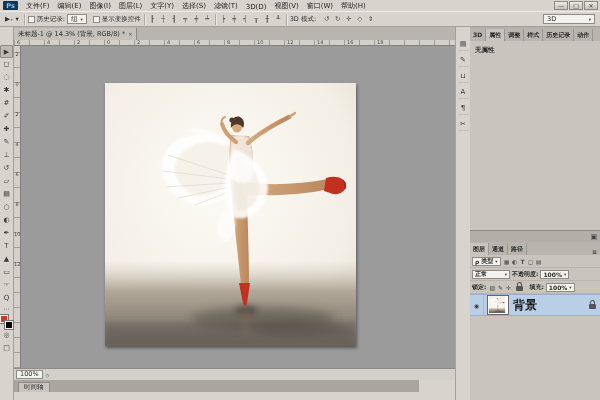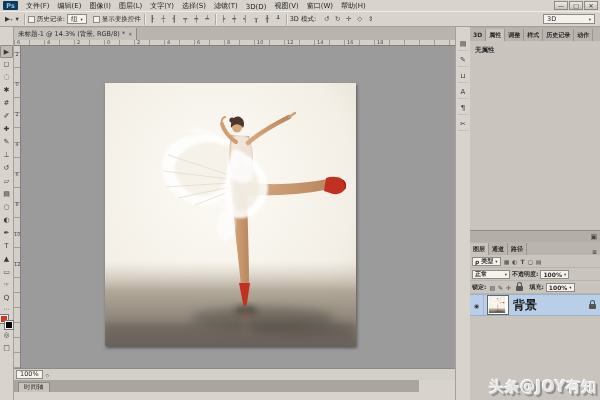--- a/index.html
+++ b/index.html
@@ -404,14 +404,13 @@
         <span class="eyecell">◉</span>
         <span class="thumb"><svg viewBox="0 0 251 263" width="18" height="17">
               <use href="#dancer-art"></use>
             </svg></span>
         <span class="layername">背景</span>
         <span class="cssLock"></span>
       </div>
     </div>
   </div>
 
-  <div class="watermark">头条@JOY有知</div>
 </div>
 
 </body></html>

